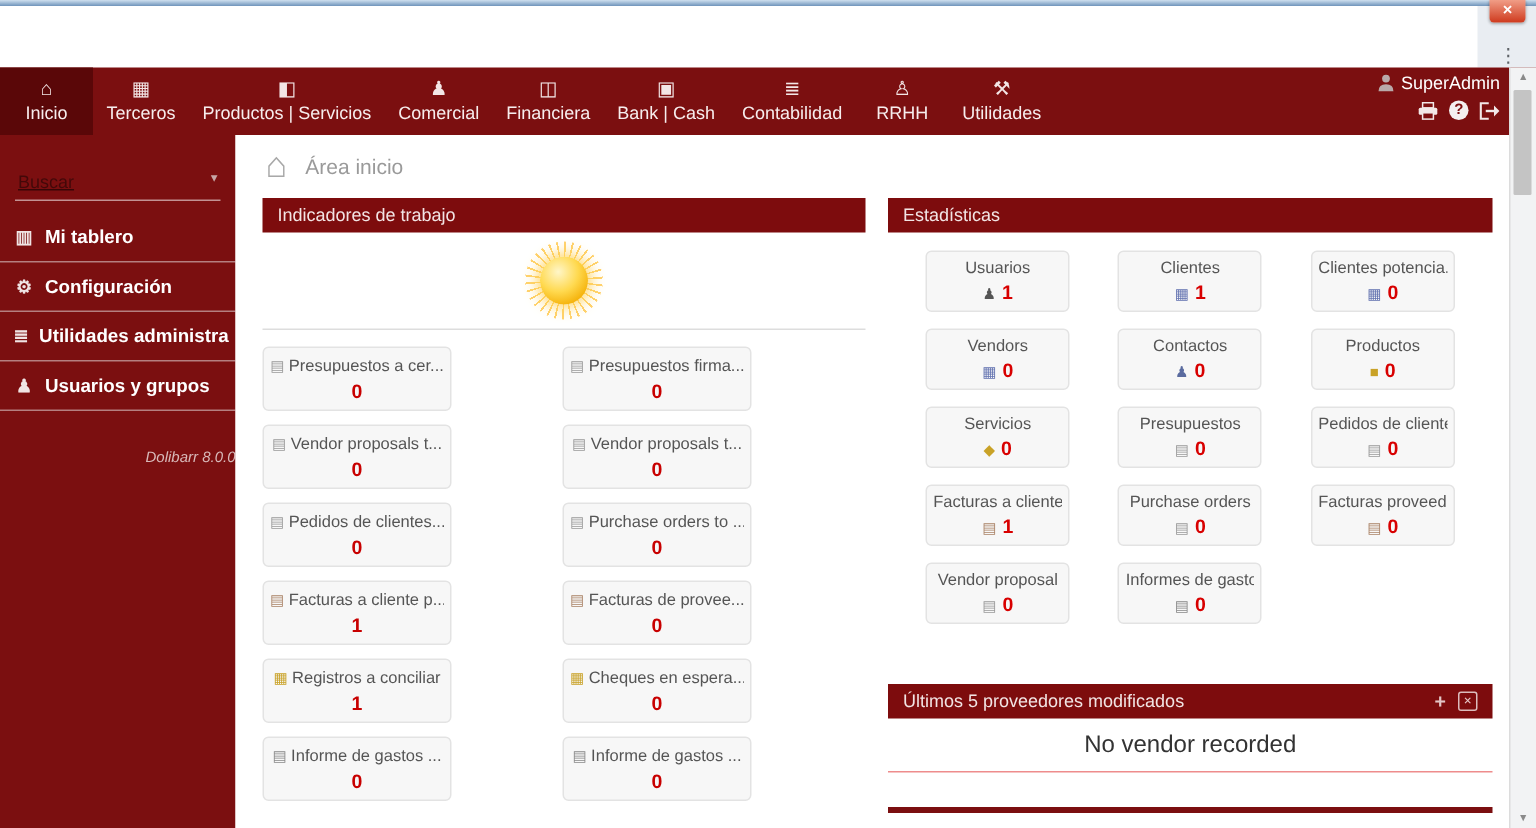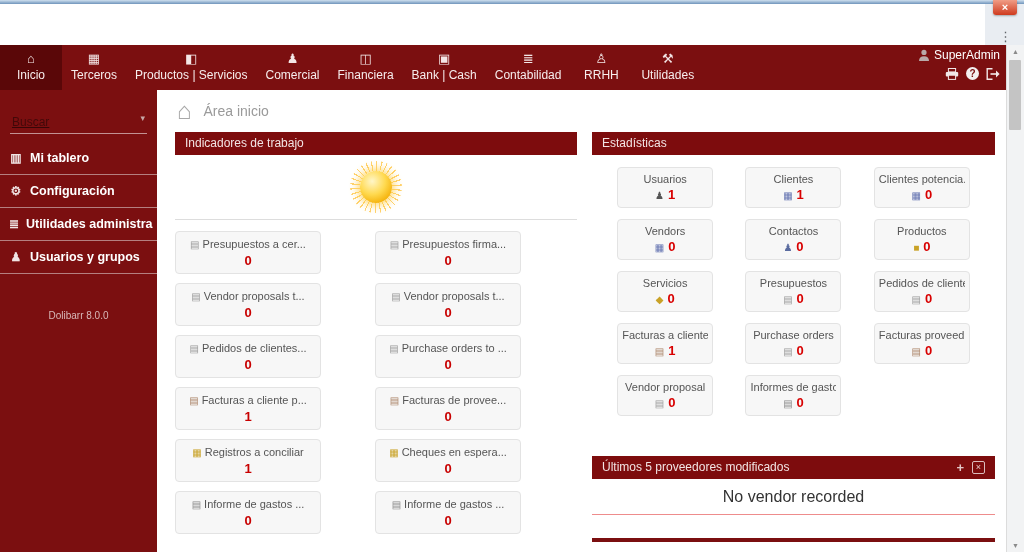--- a/index.html
+++ b/index.html
@@ -45,21 +45,21 @@
   .logo-sup{position:absolute;top:10px;right:14px;font-size:6px;color:#3e57a8;font-weight:bold;letter-spacing:1px;}
   .search-row{margin:22px 10px 4px;border-bottom:1px solid rgba(255,255,255,.55);position:relative;padding-bottom:3px;}
   .search-input{width:100%;background:transparent;border:none;outline:none;font-size:12px;
     font-family:"Liberation Sans",sans-serif;color:rgba(0,0,0,.55);text-decoration:underline;}
   .search-input::placeholder{color:rgba(0,0,0,.45);}
   .search-caret{position:absolute;right:2px;top:1px;font-size:9px;color:#c7a6a6;}
   .nav{margin-top:8px;}
   .nav-item{display:flex;align-items:center;gap:7px;padding:9px 9px;font-size:12.5px;font-weight:bold;
     color:#fff;border-bottom:1px solid rgba(230,220,220,.55);cursor:pointer;white-space:nowrap;}
   .nav-icon{font-size:12px;color:#f0e4e4;width:14px;text-align:center;}
-  .version{text-align:center;font-size:10px;color:#d8b9b9;margin-top:36px;}
+  .version{text-align:right;font-size:10px;color:#d8b9b9;margin-top:26px;font-style:italic;}
 
   
   .content{flex:1;background:#fff;position:relative;overflow:hidden;padding:0 0 0 18px;}
   .breadcrumb{display:flex;align-items:center;gap:12px;margin:10px 0 10px 2px;color:#9a9a9a;}
   .home-glyph{font-size:24px;color:#a8a8a8;line-height:22px;}
   .breadcrumb-text{font-size:14px;color:#9a9a9a;}
   .panels{display:flex;gap:15px;}
   .panel-left{width:402px;flex:none;}
   .panel-right{width:403px;flex:none;}
   .panel-header{background:#7d0c0d;color:#f2e4e4;font-size:12px;padding:5px 10px;height:13px;line-height:13px;
@@ -73,21 +73,21 @@
   .sun-section{height:64px;border-bottom:1px solid #ddd;position:relative;}
   .sun-wrap{position:absolute;left:50%;top:6px;margin-left:-26px;width:52px;height:52px;}
   .sun-rays{position:absolute;inset:0;border-radius:50%;
     background:repeating-conic-gradient(rgba(255,195,60,.75) 0deg 3deg, rgba(255,255,255,0) 3deg 12deg);}
   .sun-core{position:absolute;inset:10px;border-radius:50%;
     background:radial-gradient(circle at 38% 32%, #fff6c8, #ffd94f 45%, #f3ac00 82%, #df9200);
     box-shadow:0 0 9px 2px rgba(255,205,70,.85);}
 
   
   .work-grid{display:grid;grid-template-columns:200px 202px;row-gap:9px;margin-top:11px;}
-  .work-box{width:146px;background:#f7f7f7;border:1px solid #e3e3e3;border-radius:4px;
+  .work-box{width:126px;background:#f7f7f7;border:1px solid #e3e3e3;border-radius:4px;
     text-align:center;padding:6px 4px 5px;cursor:pointer;box-sizing:border-box;}
   .work-label{font-size:11px;color:#555;white-space:nowrap;overflow:hidden;}
   .work-label .wi{font-size:10px;margin-right:3px;}
   .work-value{font-size:13px;color:#c80000;font-weight:bold;margin-top:3px;}
 
   
   .stats-grid{display:grid;grid-template-columns:repeat(3,1fr);padding:12px 12px 0;column-gap:6px;}
   .stat-box{width:96px;box-sizing:border-box;background:#f7f7f7;border:1px solid #e3e3e3;border-radius:4px;
     text-align:center;padding:5px 4px;margin:0 auto 11px;cursor:pointer;}
   .stat-label{font-size:11px;color:#555;white-space:nowrap;overflow:hidden;}

